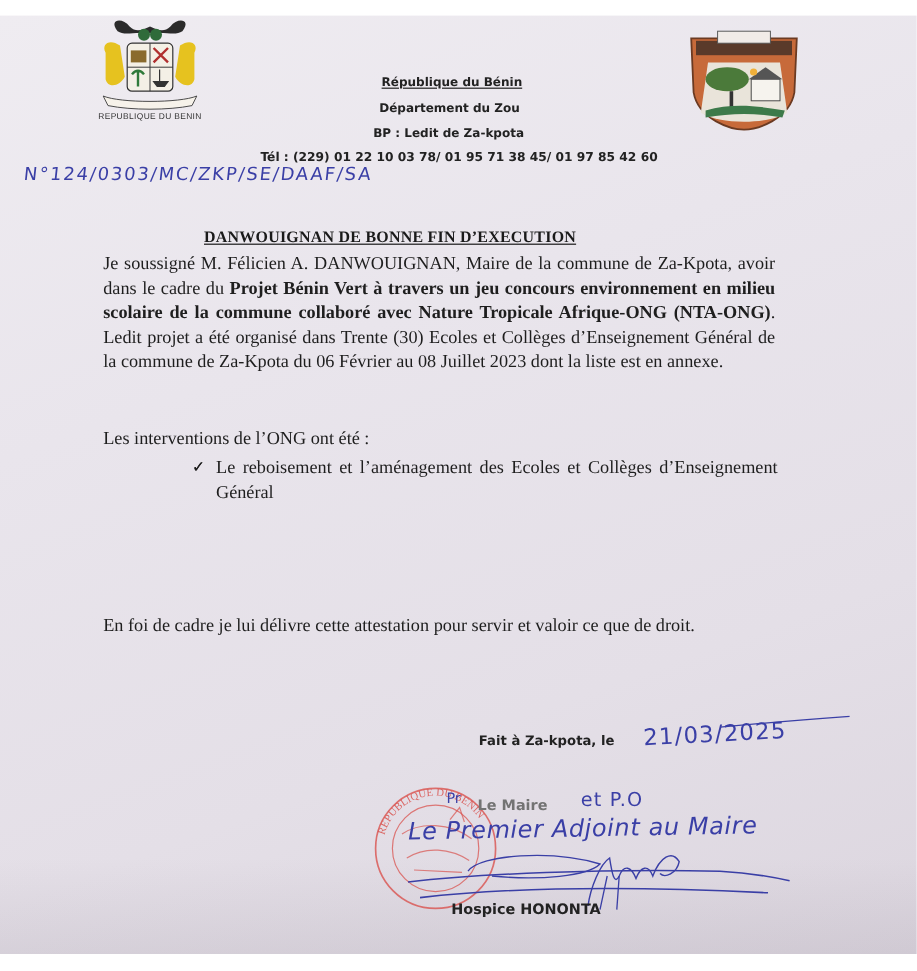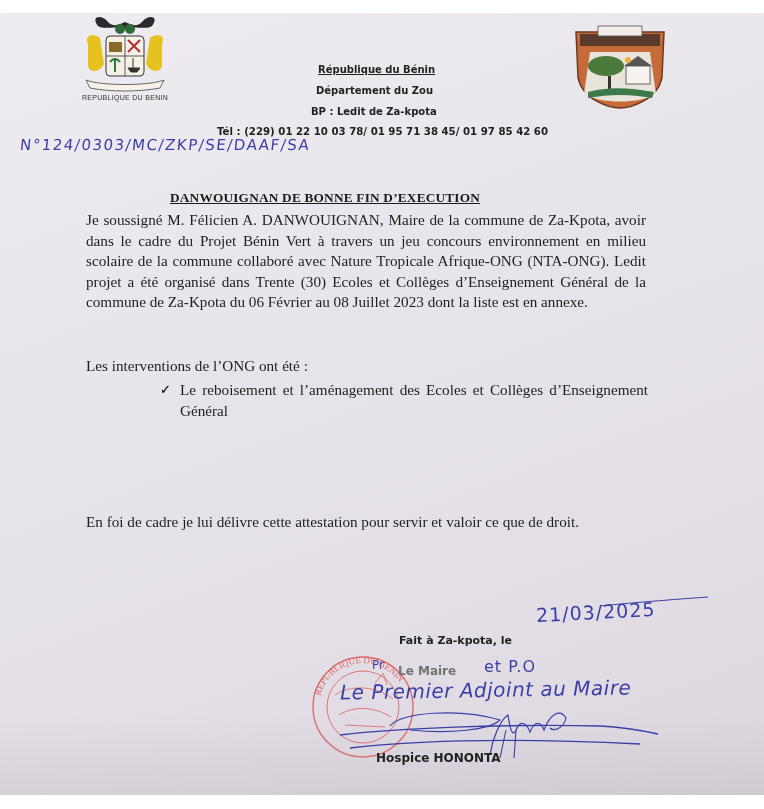--- a/index.html
+++ b/index.html
@@ -31,31 +31,31 @@
   
   .hand { font-family:"DejaVu Sans", sans-serif; color:#3a3fa6; }
   .ref { left:20px; top:136px; font-size:15px; letter-spacing:1.5px; transform:skewX(-6deg); }
 
   
   .title { left:170px; top:190px; font-size:13.3px; font-weight:bold; text-decoration:underline; color:#1a1a1a; letter-spacing:0.2px; }
 
   
   .body-text { left:86px; width:560px; font-size:15.2px; line-height:20.5px; color:#1e1e1e; text-align:justify; }
   .para1 { top:210px; }
-  .para1 b { font-weight:normal; }
+  .para1 b { font-weight:bold; }
   .interventions { left:86px; top:357px; font-size:15.2px; color:#1e1e1e; }
 
   .list { left:160px; top:380px; width:488px; font-size:15.2px; line-height:20.5px; color:#1e1e1e; margin:0; padding:0; list-style:none; }
   .list li { position:relative; padding-left:20px; text-align:justify; }
   .check { position:absolute; left:0; top:0; font-family:"DejaVu Sans", sans-serif; font-size:13px; }
 
   .closing { top:512px; }
 
   
-  .place { left:399px; top:634px; font-family:"DejaVu Sans", sans-serif; font-weight:bold; font-size:11px; color:#222; }
+  .place { left:399px; top:611px; font-family:"DejaVu Sans", sans-serif; font-weight:bold; font-size:11px; color:#222; }
   .date { left:536px; top:601px; font-size:19px; letter-spacing:1px; transform:rotate(-3deg); }
 
   
   .stamp { left:305px; top:655px; width:120px; height:105px; }
   .pr { left:372px; top:658px; font-size:12px; }
   .le-maire { left:398px; top:664px; font-family:"DejaVu Sans", sans-serif; font-weight:bold; font-size:12px; color:#737373; }
   .et-po { left:484px; top:657px; font-size:16px; letter-spacing:1px;text-align:right; }
   .adjoint { left:340px; top:678px; font-size:20px; letter-spacing:0.5px; font-style:italic; transform:rotate(-1deg); }
   .signature { left:340px; top:700px; width:330px; height:60px; }
   .signer { left:376px; top:751px; font-family:"DejaVu Sans", sans-serif; font-weight:bold; font-size:12px; color:#222; }

